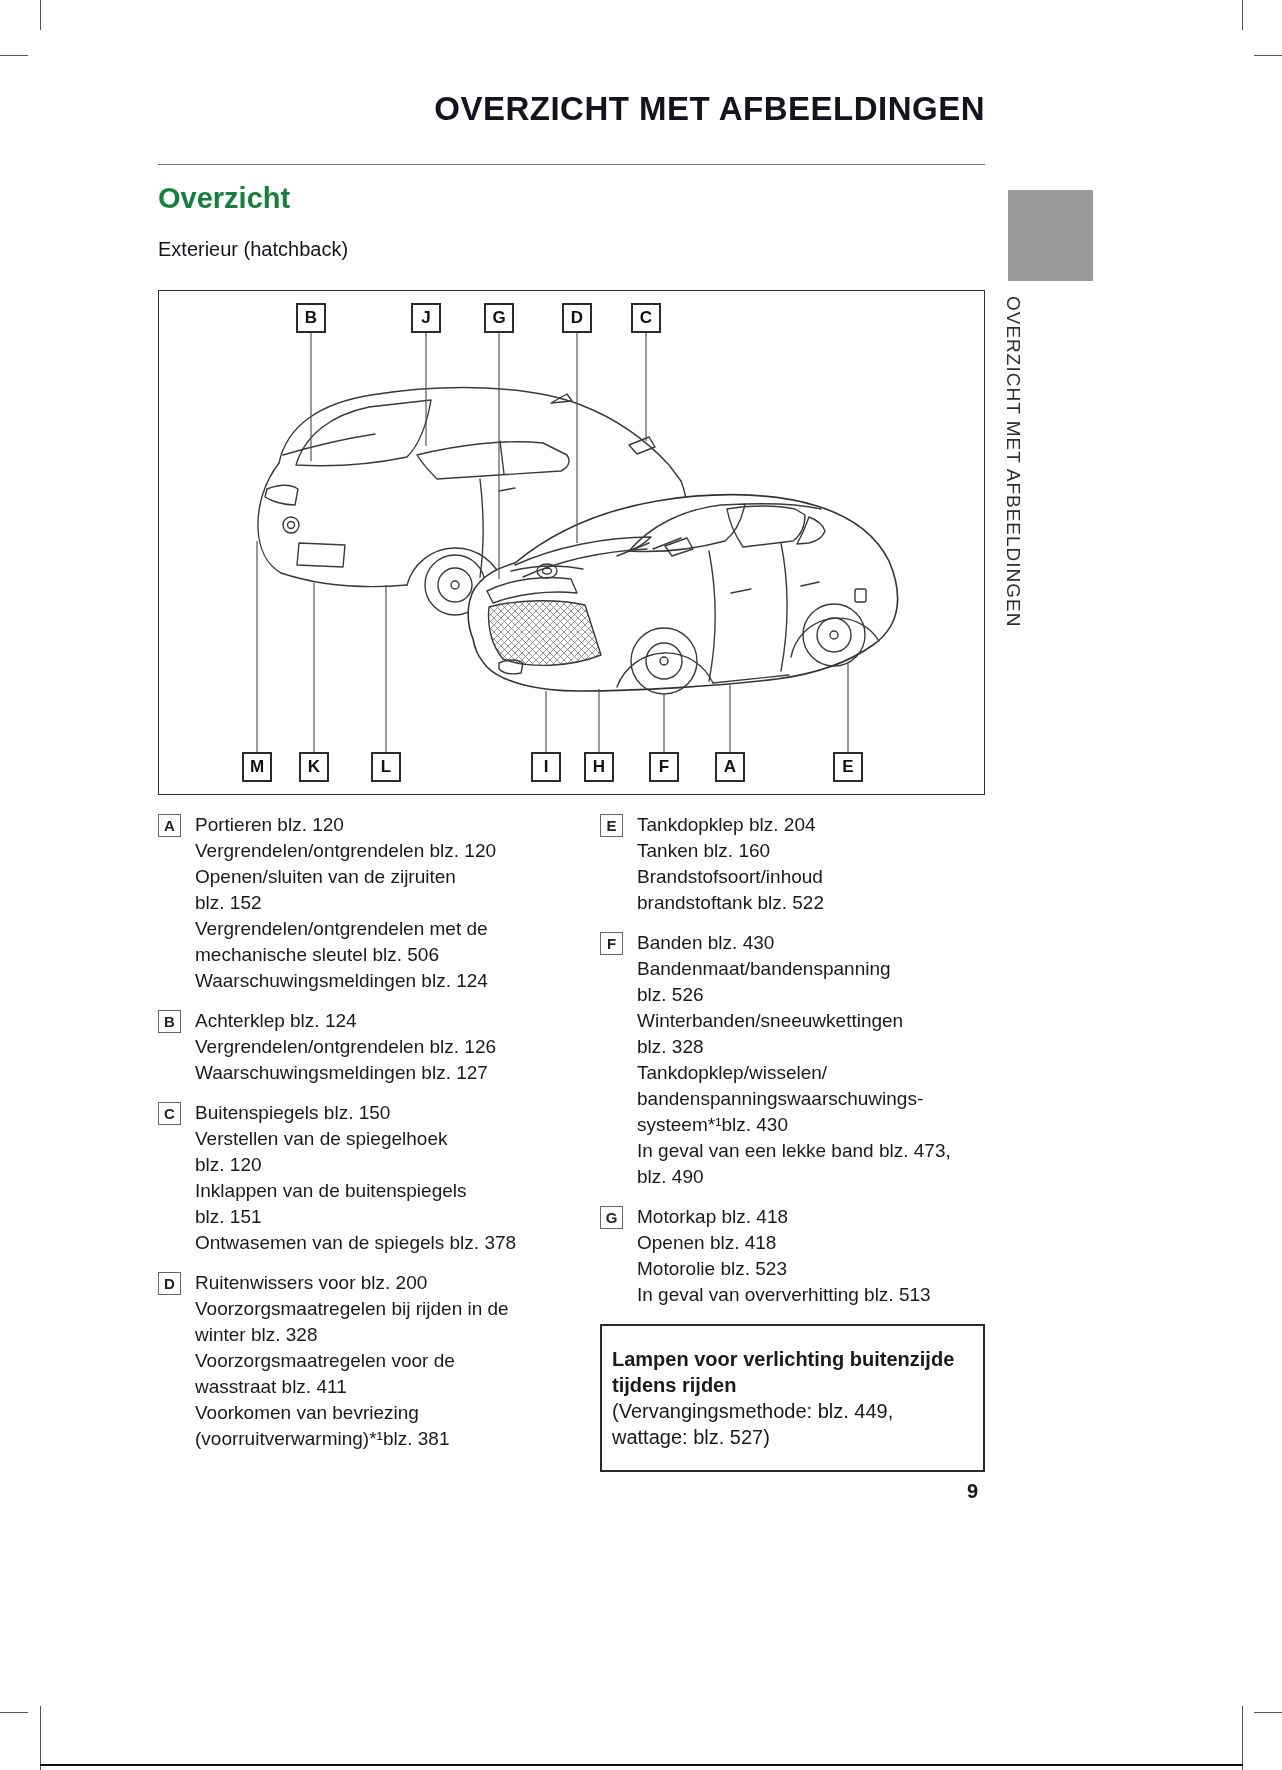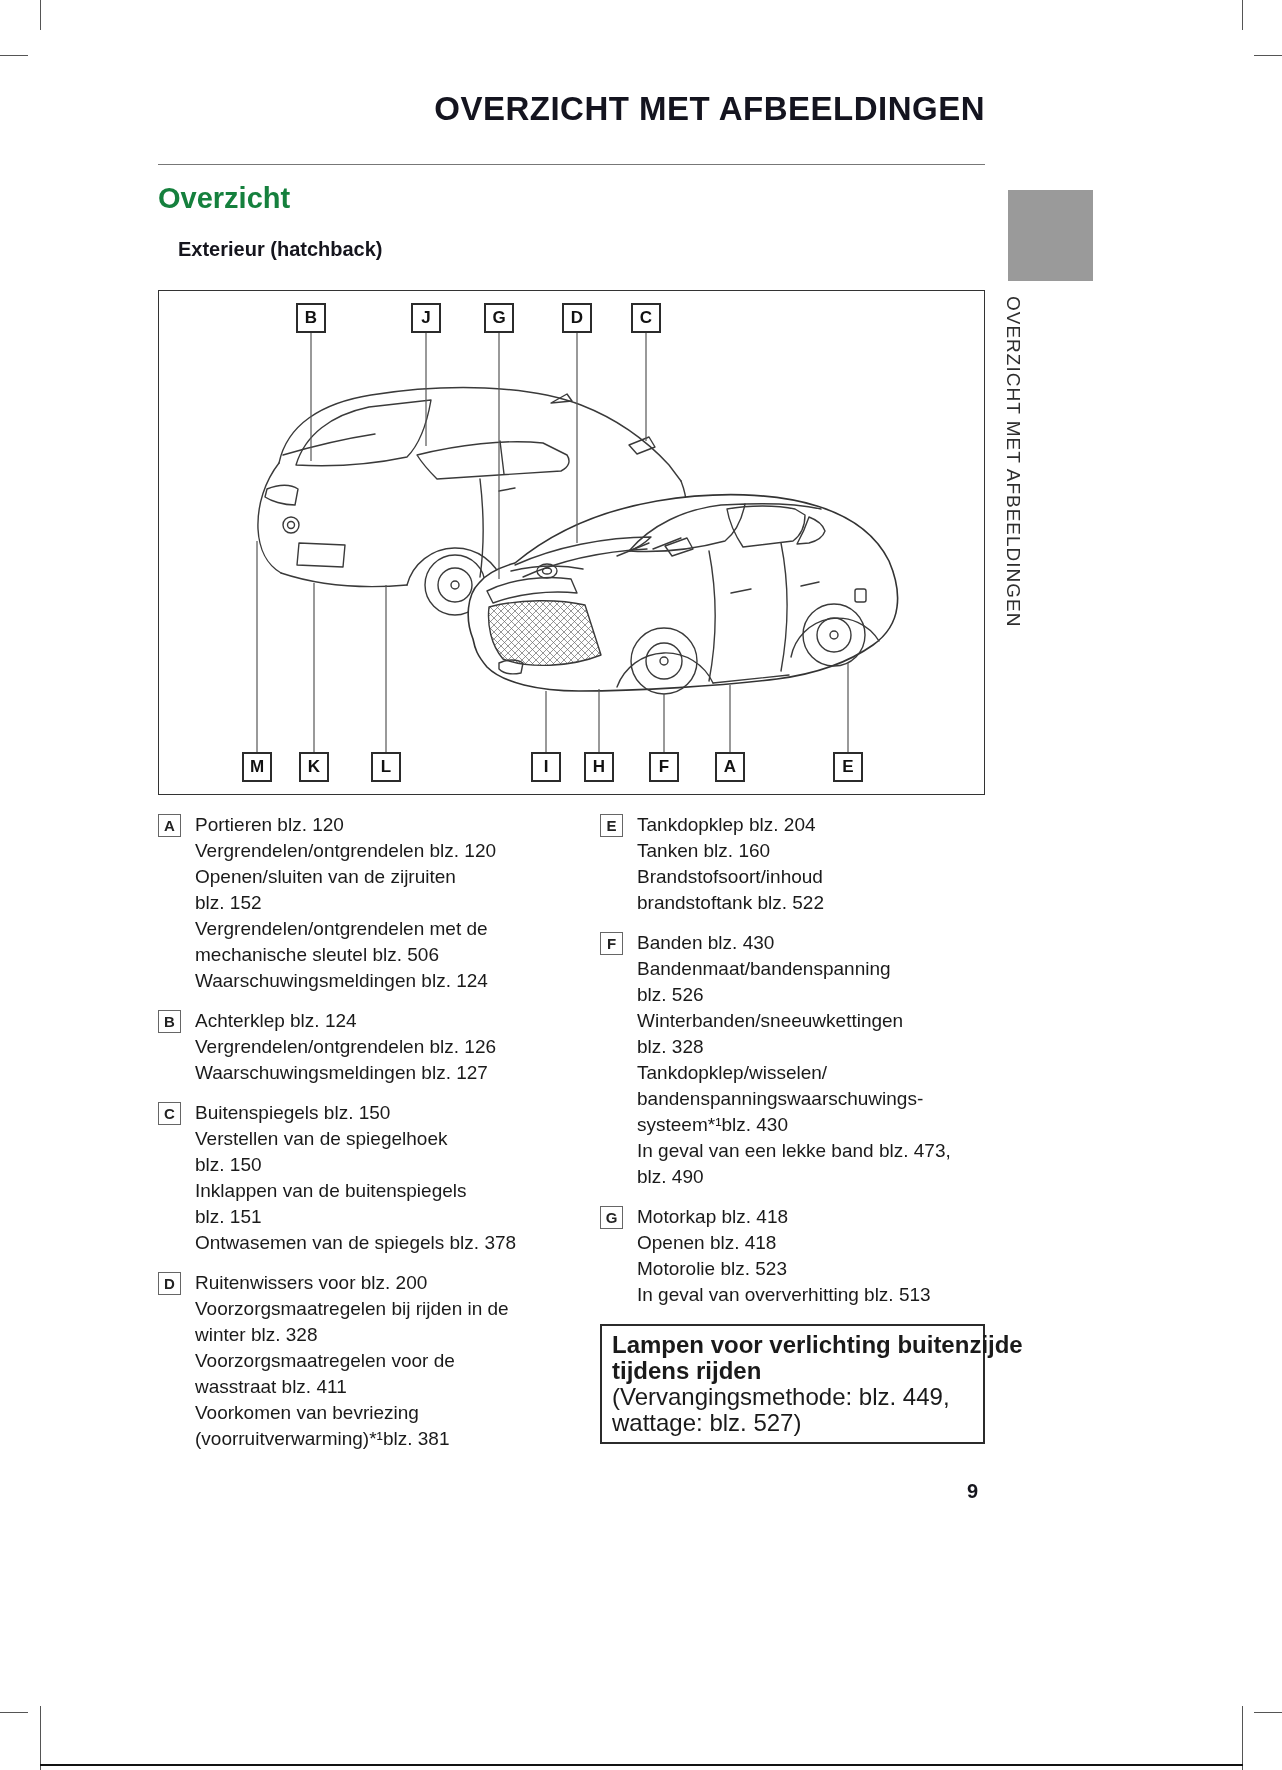--- a/index.html
+++ b/index.html
@@ -7,21 +7,21 @@
   .page{position:absolute;inset:0;}
 
   
   .crop{position:absolute;background:#555;}
 
   
   .main-title{position:absolute;left:158px;top:90px;width:827px;text-align:right;
     font-size:33px;font-weight:bold;color:#14141f;letter-spacing:.5px;white-space:nowrap;}
   .title-rule{position:absolute;left:158px;top:164px;width:827px;height:1px;background:#777;}
   .section-heading{position:absolute;left:158px;top:182px;font-size:29px;font-weight:bold;color:#15803d;}
-  .subsection-heading{position:absolute;left:158px;top:238px;font-size:20px;font-weight:bold;color:#15151d;margin-left:20px;}
+  .subsection-heading{position:absolute;left:158px;top:238px;font-size:20px;font-weight:normal;color:#15151d;}
 
   
   .diagram{position:absolute;left:158px;top:290px;width:827px;height:505px;
     border:1.5px solid #333;box-sizing:border-box;background:#fff;}
   .diagram svg{position:absolute;left:0;top:0;}
   .callout{position:absolute;width:30px;height:30px;box-sizing:border-box;border:2px solid #2b2b2b;
     background:#fff;font-size:17px;font-weight:bold;color:#111;
     display:flex;align-items:center;justify-content:center;z-index:3;}
   #callout-layer{position:absolute;inset:0;z-index:3;}
 
@@ -29,21 +29,21 @@
   .columns{position:absolute;left:158px;top:812px;width:827px;display:flex;}
   .col-left{width:394px;margin-right:48px;}
   .col-right{width:385px;}
   .legend-item{position:relative;padding-left:37px;margin-bottom:14px;font-size:19px;line-height:26px;}
   .letter-box{position:absolute;left:0;top:2px;width:23px;height:23px;box-sizing:border-box;
     border:1.5px solid #666;font-size:15px;font-weight:bold;color:#222;
     display:flex;align-items:center;justify-content:center;}
   .legend-line{white-space:nowrap;}
 
   .note-box{border:2px solid #2b2b2b;box-sizing:border-box;width:385px;margin-top:16px;
-    padding:6px 10px;font-size:24px;line-height:26px;}
+    padding:20px 10px;font-size:20px;line-height:26px;}
   .note-line{white-space:nowrap;}
   .note-line.bold{font-weight:bold;}
 
   
   .gray-tab{position:absolute;left:1008px;top:190px;width:85px;height:91px;background:#9a9a9a;}
   .vertical-title{position:absolute;left:1002px;top:296px;height:400px;
     writing-mode:vertical-rl;font-size:19px;color:#2e2e2e;letter-spacing:1px;white-space:nowrap;}
 
   .page-number{position:absolute;left:158px;top:1480px;width:820px;text-align:right;
     font-size:20px;font-weight:bold;color:#15151d;}
@@ -187,21 +187,21 @@
             <div class="legend-line">Achterklep blz. 124</div>
             <div class="legend-line">Vergrendelen/ontgrendelen blz. 126</div>
             <div class="legend-line">Waarschuwingsmeldingen blz. 127</div>
           </div>
         </div>
         <div class="legend-item">
           <span class="letter-box">C</span>
           <div class="item-lines">
             <div class="legend-line">Buitenspiegels blz. 150</div>
             <div class="legend-line">Verstellen van de spiegelhoek</div>
-            <div class="legend-line">blz. 150</div>
+            <div class="legend-line">blz. 120</div>
             <div class="legend-line">Inklappen van de buitenspiegels</div>
             <div class="legend-line">blz. 151</div>
             <div class="legend-line">Ontwasemen van de spiegels blz. 378</div>
           </div>
         </div>
         <div class="legend-item">
           <span class="letter-box">D</span>
           <div class="item-lines">
             <div class="legend-line">Ruitenwissers voor blz. 200</div>
             <div class="legend-line">Voorzorgsmaatregelen bij rijden in de</div>

